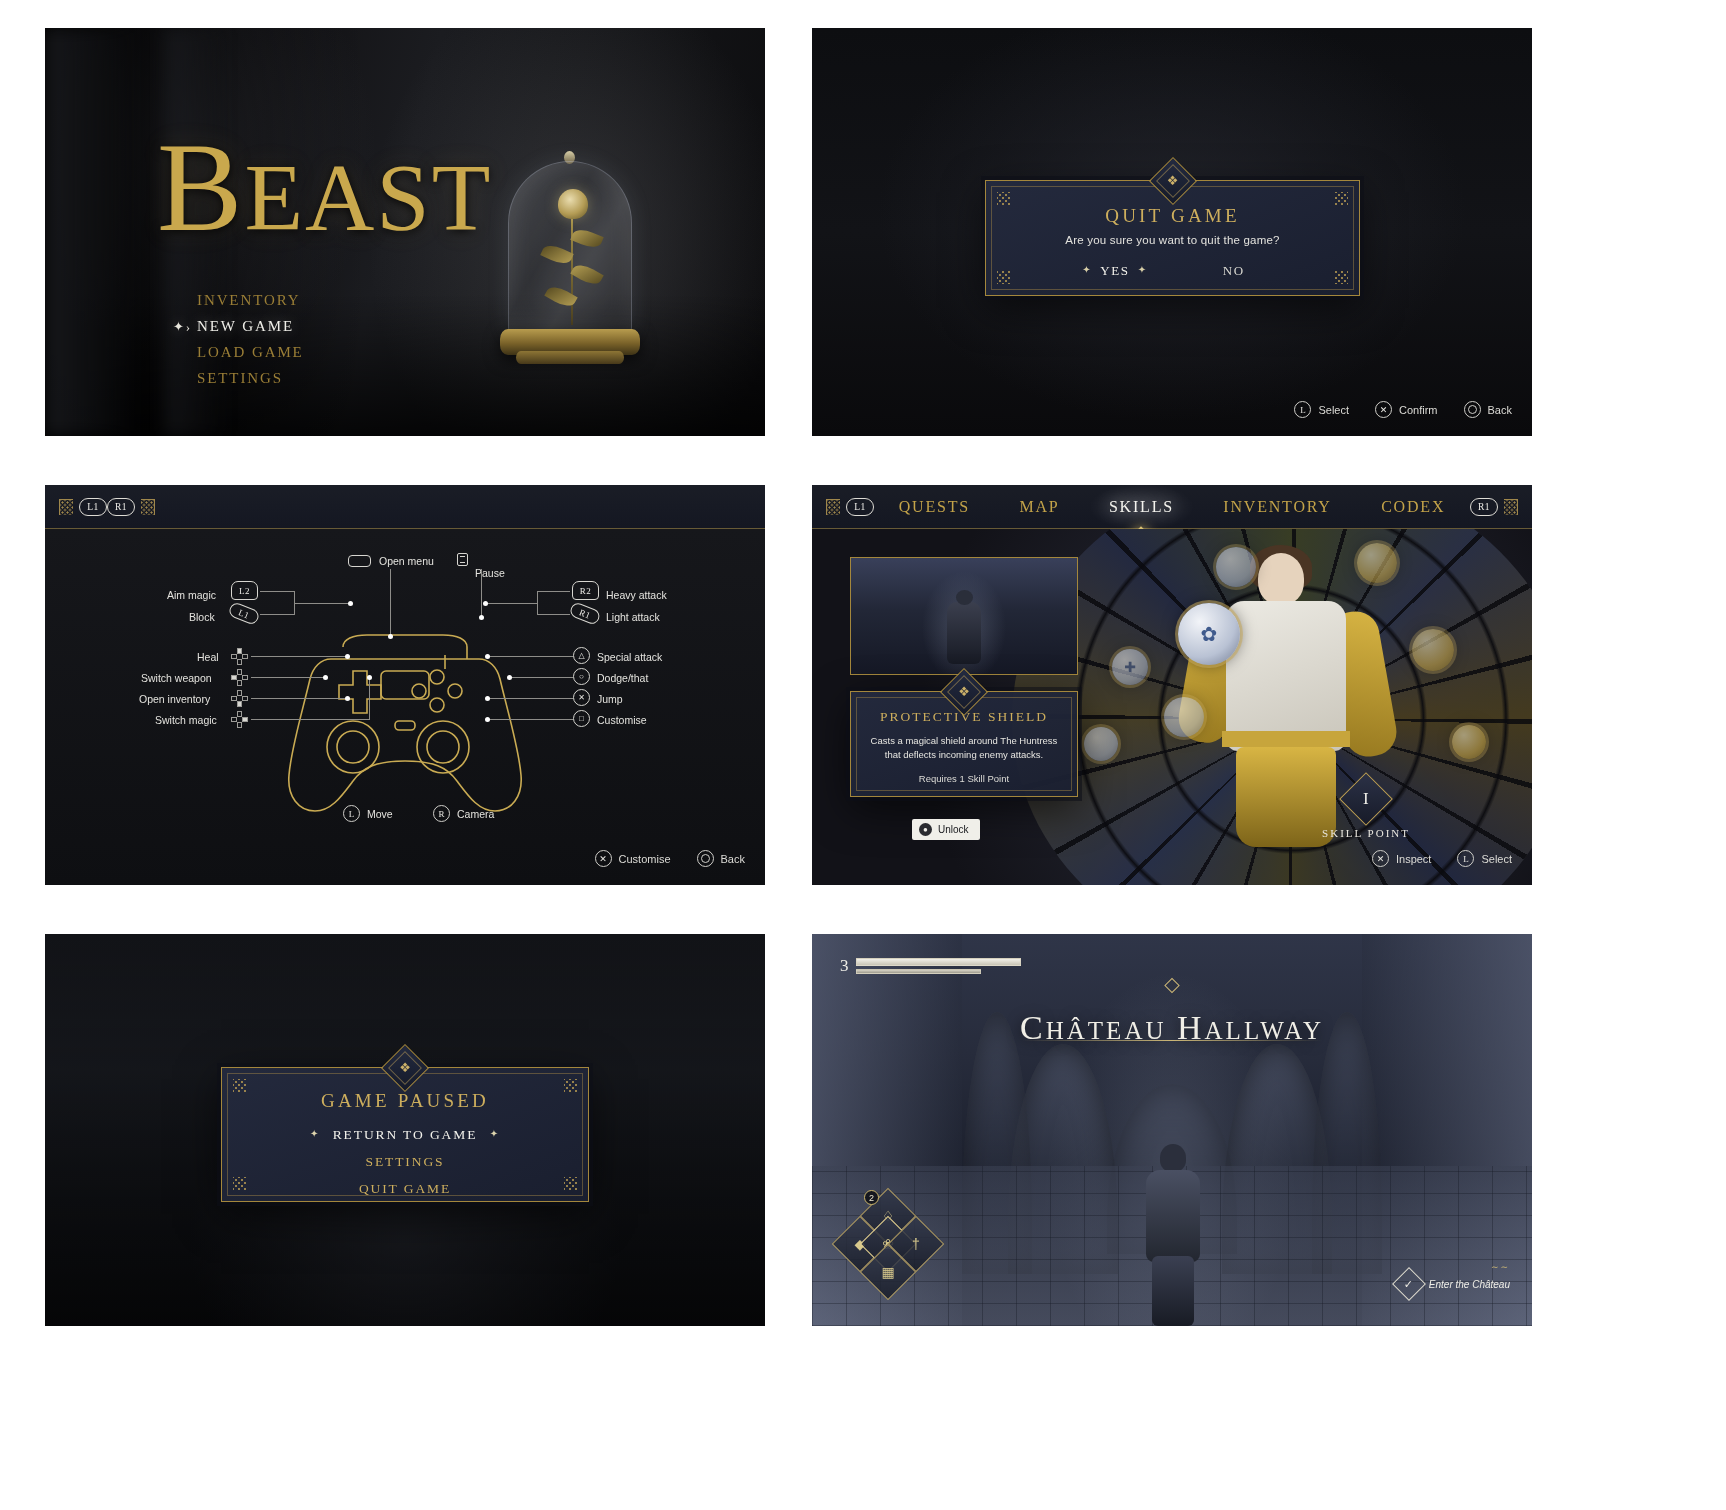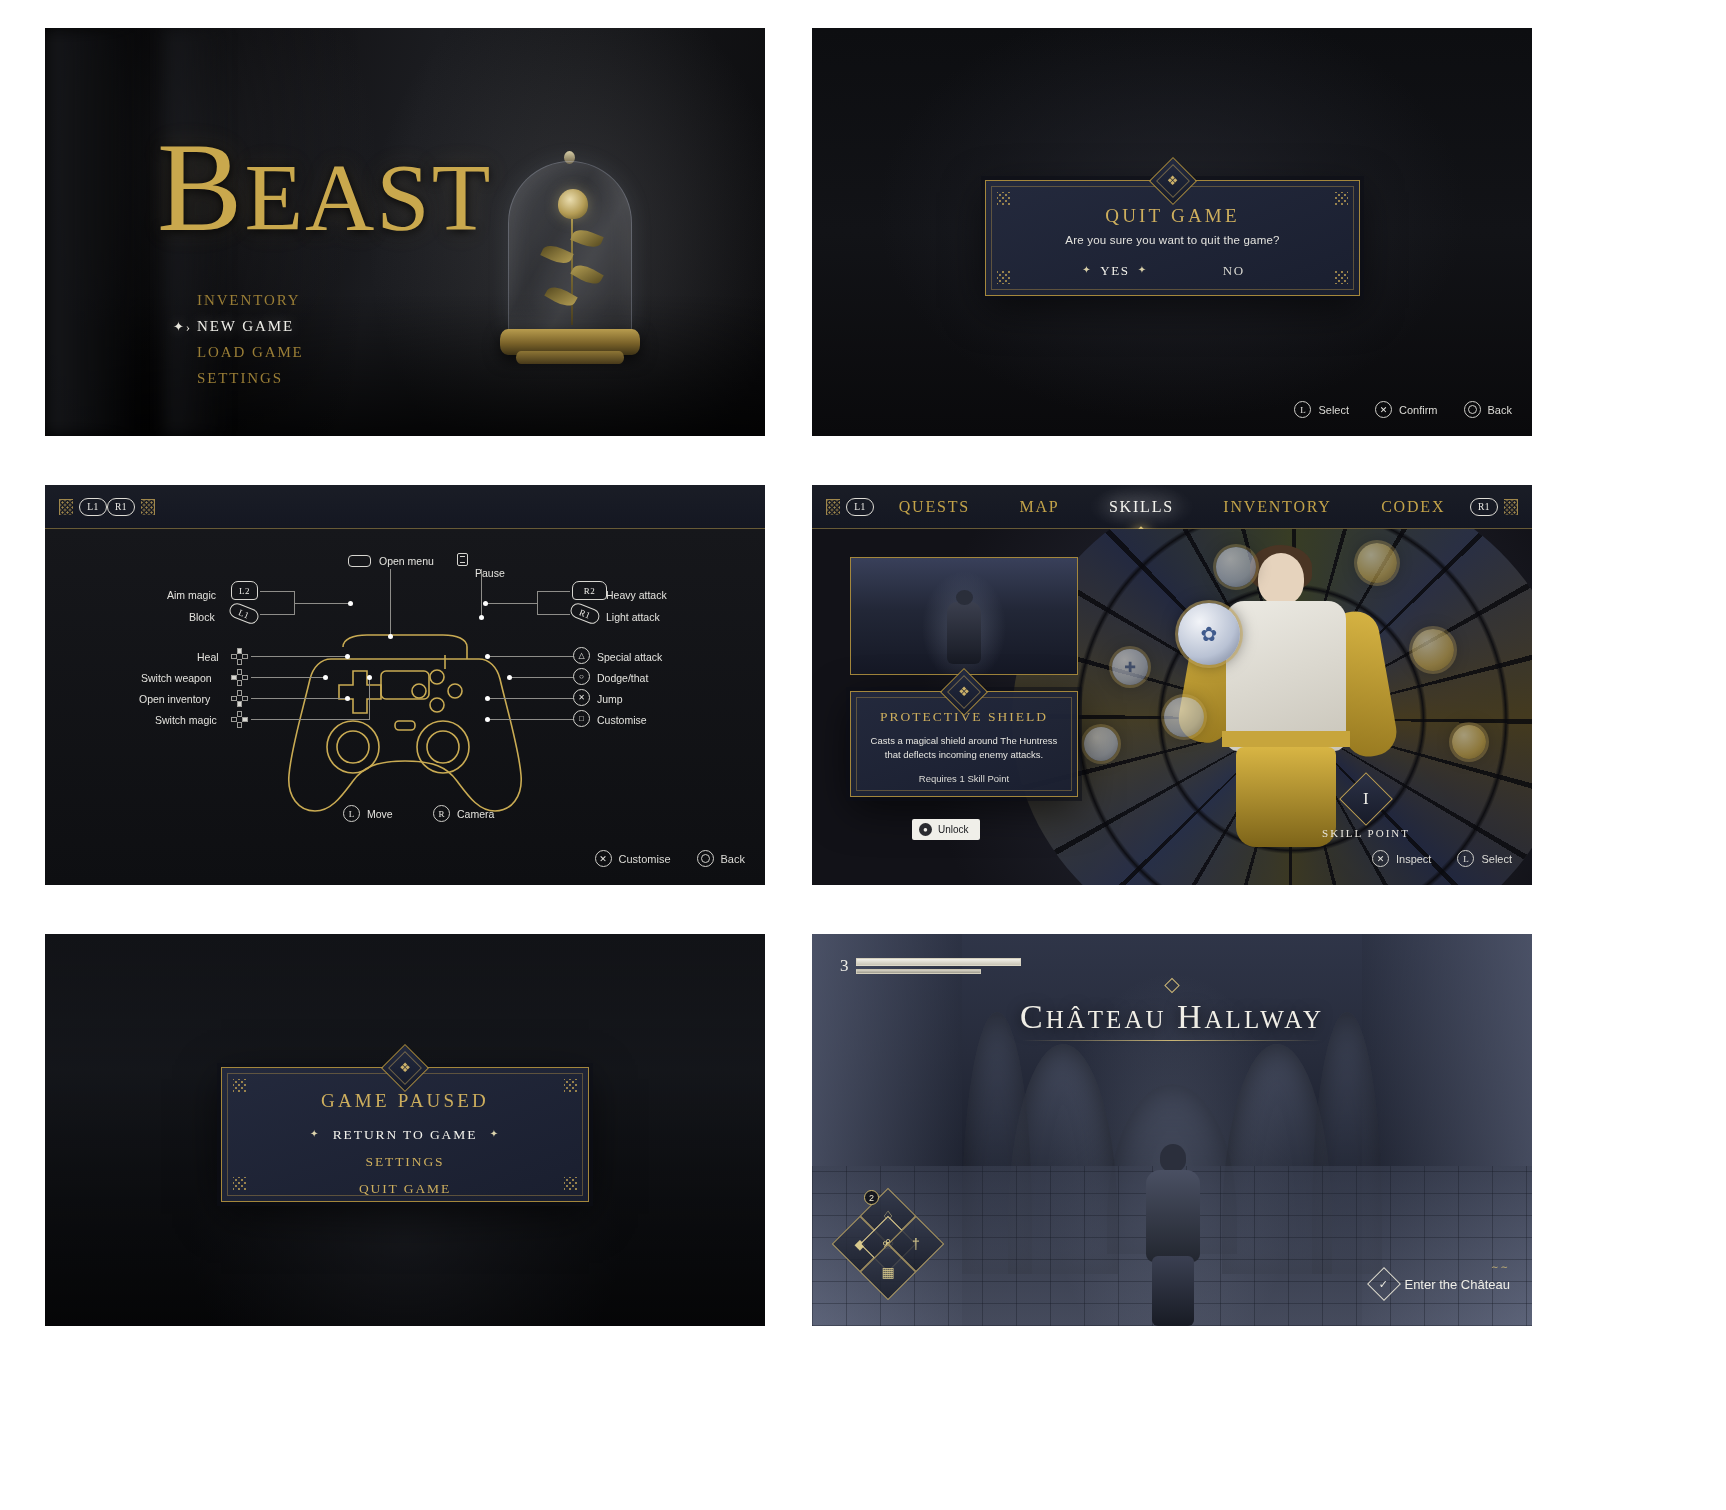--- a/index.html
+++ b/index.html
@@ -205,21 +205,21 @@
   .controls-body{ position:absolute; left:0; right:0; top:44px; bottom:0;
     background:linear-gradient(180deg,#16171b,#0e0f12); }
   .lbl{ position:absolute; color:#e4e3de; font-size:10.5px; white-space:nowrap; }
   .key{
     position:absolute; border:1.2px solid #d8d7d1; color:#efeee9;
     font-family:"Liberation Serif",serif; font-size:9px; letter-spacing:.4px;
     display:flex; align-items:center; justify-content:center;
   }
   .key.lb{ width:27px; height:19px; border-radius:7px 7px 4px 4px; }
   .key.l1{ width:30px; height:15px; border-radius:9px; }
-  .key.r2{ width:35px; height:19px; border-radius:7px 7px 4px 4px; }
+  .key.r2{ width:27px; height:19px; border-radius:7px 7px 4px 4px; }
   .face{
     position:absolute; width:17px; height:17px; border-radius:50%; border:1.2px solid #d4d3ce;
     display:flex; align-items:center; justify-content:center; color:#e6e5e0; font-size:8px;
   }
   .dpad{ position:absolute; width:17px; height:17px; }
   .dpad i{ position:absolute; background:#d8d7d2; }
   .dpad .u{ left:6px; top:0; width:5px; height:6px; }
   .dpad .d{ left:6px; bottom:0; width:5px; height:6px; }
   .dpad .le{ left:0; top:6px; width:6px; height:5px; }
   .dpad .ri{ right:0; top:6px; width:6px; height:5px; }
@@ -375,21 +375,21 @@
   .player{
     position:absolute; left:50%; transform:translateX(-50%); bottom:2px; width:76px; height:180px;
   }
   .player .h{ position:absolute; left:26px; top:0; width:26px; height:28px; border-radius:50% 50% 42% 42%;
     background:#2b2f3c; }
   .player .b{ position:absolute; left:12px; top:26px; width:54px; height:92px; border-radius:14px 14px 8px 8px;
     background:linear-gradient(180deg,#4a5063,#22262f); }
   .player .lg{ position:absolute; left:18px; top:112px; width:42px; height:70px;
     background:linear-gradient(180deg,#3b4052,#181b24); border-radius:6px; }
   .loc-title{
-    position:absolute; left:0; right:0; top:64px; text-align:center;
+    position:absolute; left:0; right:0; top:75px; text-align:center;
     font-family:"Liberation Serif",serif; color:#f0eee6;
     font-size:30px; letter-spacing:3px;
     text-shadow:0 2px 14px rgba(0,0,0,.8);
   }
   .loc-rule{
     position:absolute; left:50%; transform:translateX(-50%); top:106px;
     width:300px; height:1px; background:linear-gradient(90deg,transparent,#d8c versus,transparent);
     background:linear-gradient(90deg,transparent,#cbb676,transparent);
   }
   .loc-diamond{
@@ -423,21 +423,21 @@
     display:flex; align-items:center; justify-content:center; z-index:3;
   }
   .interact{
     position:absolute; right:22px; bottom:30px; display:flex; align-items:center; gap:8px;
   }
   .interact .mark{
     width:24px; height:24px; border:1px solid #dcd9cd; transform:rotate(45deg);
     display:flex; align-items:center; justify-content:center;
   }
   .interact .mark span{ transform:rotate(-45deg); color:#eeece3; font-size:11px; }
-  .interact .txt{ color:#efeee7; font-size:13px; }
+  .interact .txt{ color:#efeee7; font-size:10px;font-style:italic; }
   .interact .flour{ position:absolute; right:0; top:-10px; color:#cbb676; font-size:9px; letter-spacing:2px; }
 </style>
 </head>
 <body>
 
 <div class="sheet">
 
   <div class="panel">
     <div class="title-bg"></div>
     <div class="curtain" style="left:0;width:90px;"></div>

